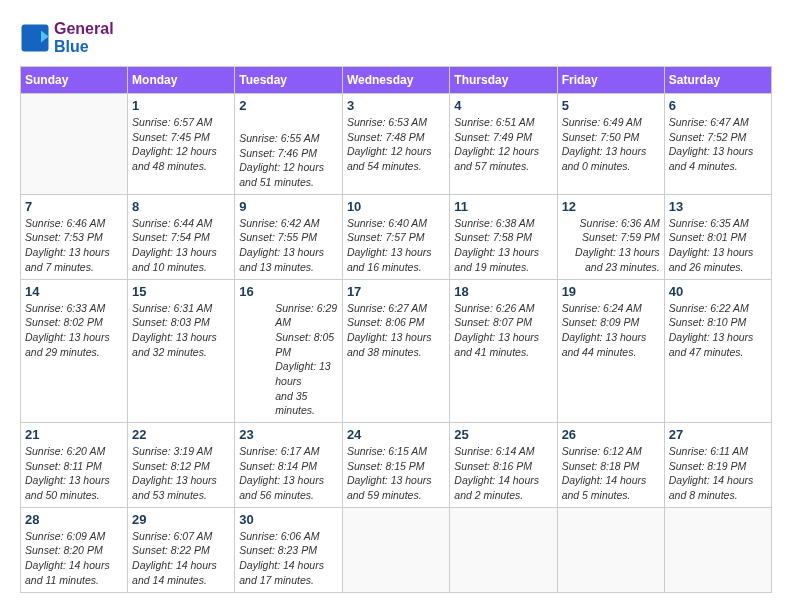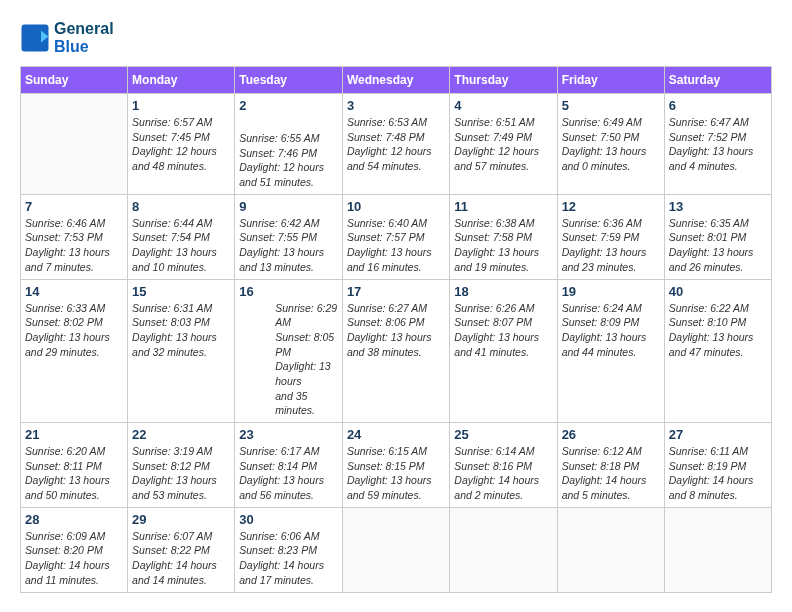--- a/index.html
+++ b/index.html
@@ -78,21 +78,21 @@
 <body>
 
 <div class="header">
   <div class="logo">
     <svg class="logo-icon" viewBox="0 0 40 40">
       <rect x="2" y="2" width="36" height="36" rx="4" fill="#1565c0"></rect>
       <polygon points="28,10 38,18 28,26" fill="#4fc3f7"></polygon>
       <rect x="4" y="4" width="32" height="32" rx="3" fill="none"></rect>
     </svg>
     <div>
-      <div style="font-size:16px;font-weight:bold;color:#0c4a6e;">General</div>
+      <div style="font-size:16px;font-weight:bold;color:#701a75;">General</div>
       <div style="font-size:16px;font-weight:bold;color:#1565c0;">Blue</div>
     </div>
   </div>
 </div>
 
 <table class="calendar">
   <thead>
     <tr id="header-row">
         <th>Sunday</th>
         <th>Monday</th>
@@ -180,21 +180,21 @@
         </td>
         <td>
           <div class="day-num">11</div>
           <div class="day-info" style="white-space: pre-line;">Sunrise: 6:38 AM
 Sunset: 7:58 PM
 Daylight: 13 hours
 and 19 minutes.</div>
         </td>
         <td>
           <div class="day-num">12</div>
-          <div class="day-info" style="white-space: pre-line;">Sunrise: 6:36 AM
+          <div class="day-info" style="white-space: pre-line; text-align: right;">Sunrise: 6:36 AM
 Sunset: 7:59 PM
 Daylight: 13 hours
 and 23 minutes.</div>
         </td>
         <td>
           <div class="day-num">13</div>
           <div class="day-info" style="white-space: pre-line;">Sunrise: 6:35 AM
 Sunset: 8:01 PM
 Daylight: 13 hours
 and 26 minutes.</div>

